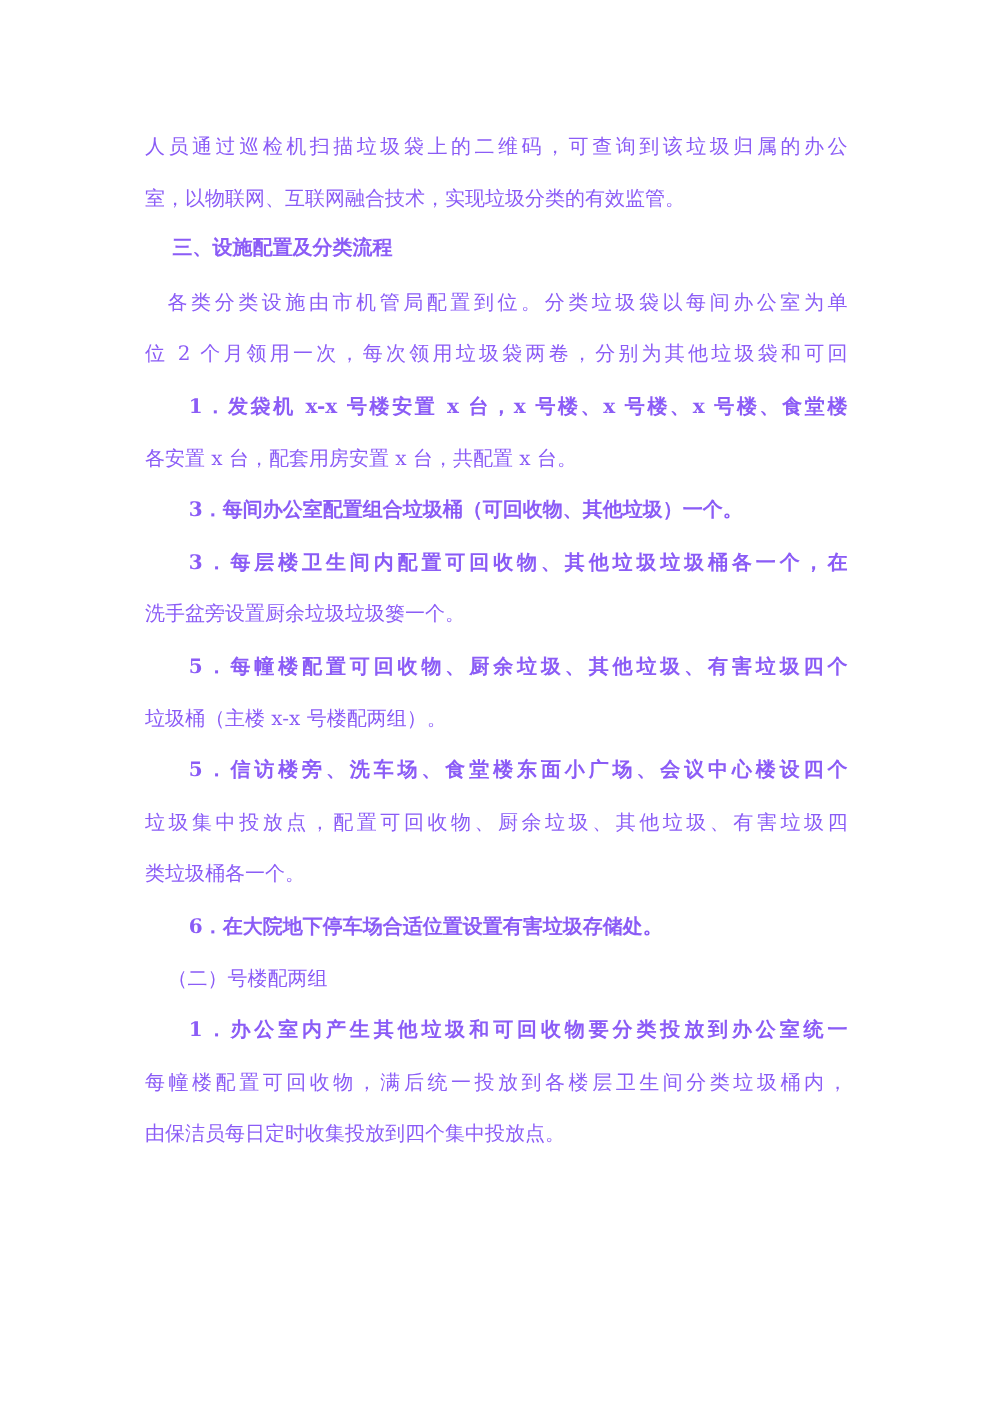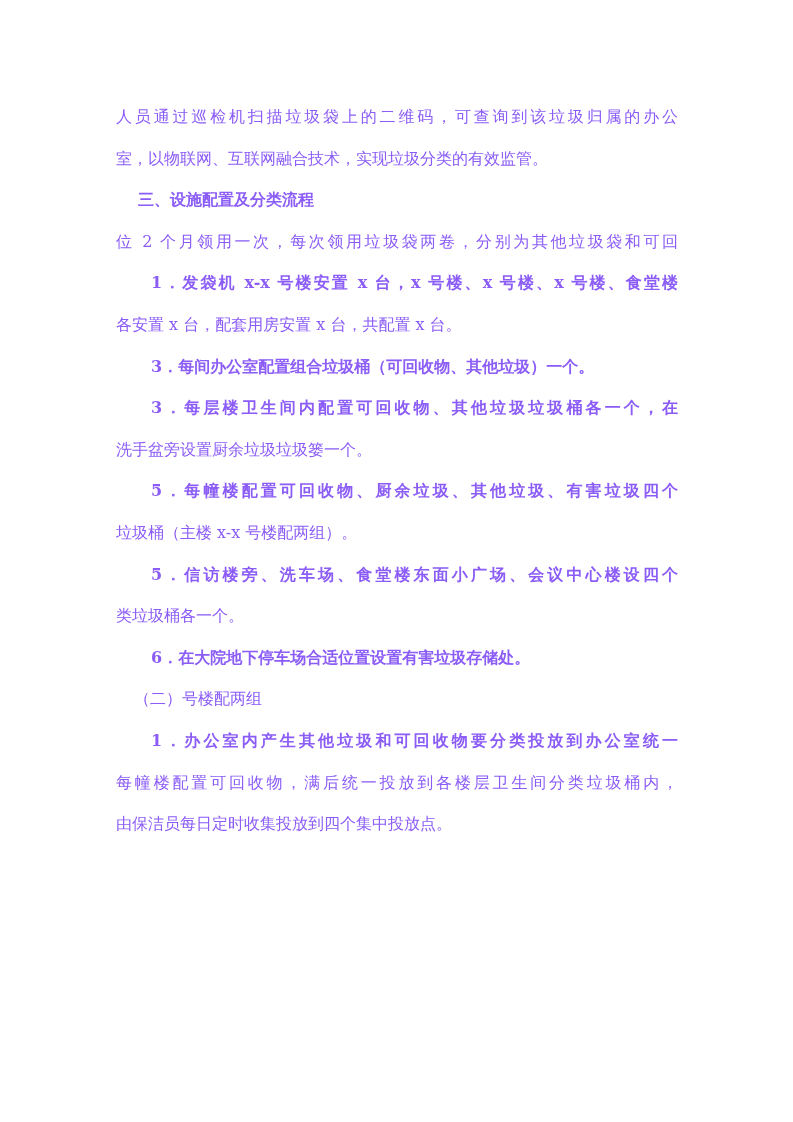--- a/index.html
+++ b/index.html
@@ -9,38 +9,40 @@
       font-family: "DejaVu Serif", "Liberation Serif", serif;
       font-size: 16px; color: #8b5cf6;
     }
     .line {
       height: 41.6px; line-height: 41.6px; white-space: nowrap;
       text-align: justify; text-align-last: justify; overflow: hidden;
     }
     .line.last { text-align-last: left; }
     .indent1 { padding-left: 4px; }
     .indent2 { padding-left: 35px; font-weight: bold; }
-    .heading { font-weight: bold; padding-left: 22px; text-align-last: left; font-family: Liberation Serif, serif; }
+    .heading { font-weight: bold; padding-left: 22px; text-align-last: left; font-family: Liberation Mono, monospace; }
     .sub { padding-left: 18px; text-align-last: left; }
   </style>
 </head>
 <body>
 
 <div class="page">
   <div class="line">人员通过巡检机扫描垃圾袋上的二维码，可查询到该垃圾归属的办公</div>
   <div class="line last">室，以物联网、互联网融合技术，实现垃圾分类的有效监管。</div>
   <div class="line heading">三、设施配置及分类流程</div>
+  <div class="line indent1" style="padding-left:18px;">各类分类设施由市机管局配置到位。分类垃圾袋以每间办公室为单</div>
   <div class="line">位 2 个月领用一次，每次领用垃圾袋两卷，分别为其他垃圾袋和可回</div>
   <div class="line indent2">1．发袋机 x-x 号楼安置 x 台，x 号楼、x 号楼、x 号楼、食堂楼</div>
   <div class="line last">各安置 x 台，配套用房安置 x 台，共配置 x 台。</div>
   <div class="line indent2 last">3．每间办公室配置组合垃圾桶（可回收物、其他垃圾）一个。</div>
   <div class="line indent2">3．每层楼卫生间内配置可回收物、其他垃圾垃圾桶各一个，在</div>
   <div class="line last">洗手盆旁设置厨余垃圾垃圾篓一个。</div>
   <div class="line indent2">5．每幢楼配置可回收物、厨余垃圾、其他垃圾、有害垃圾四个</div>
   <div class="line last">垃圾桶（主楼 x-x 号楼配两组）。</div>
   <div class="line indent2">5．信访楼旁、洗车场、食堂楼东面小广场、会议中心楼设四个</div>
+  <div class="line">垃圾集中投放点，配置可回收物、厨余垃圾、其他垃圾、有害垃圾四</div>
   <div class="line last">类垃圾桶各一个。</div>
   <div class="line indent2 last">6．在大院地下停车场合适位置设置有害垃圾存储处。</div>
   <div class="line sub">（二）号楼配两组</div>
   <div class="line indent2">1．办公室内产生其他垃圾和可回收物要分类投放到办公室统一</div>
   <div class="line">每幢楼配置可回收物，满后统一投放到各楼层卫生间分类垃圾桶内，</div>
   <div class="line last">由保洁员每日定时收集投放到四个集中投放点。</div>
 </div>
 
 </body></html>

